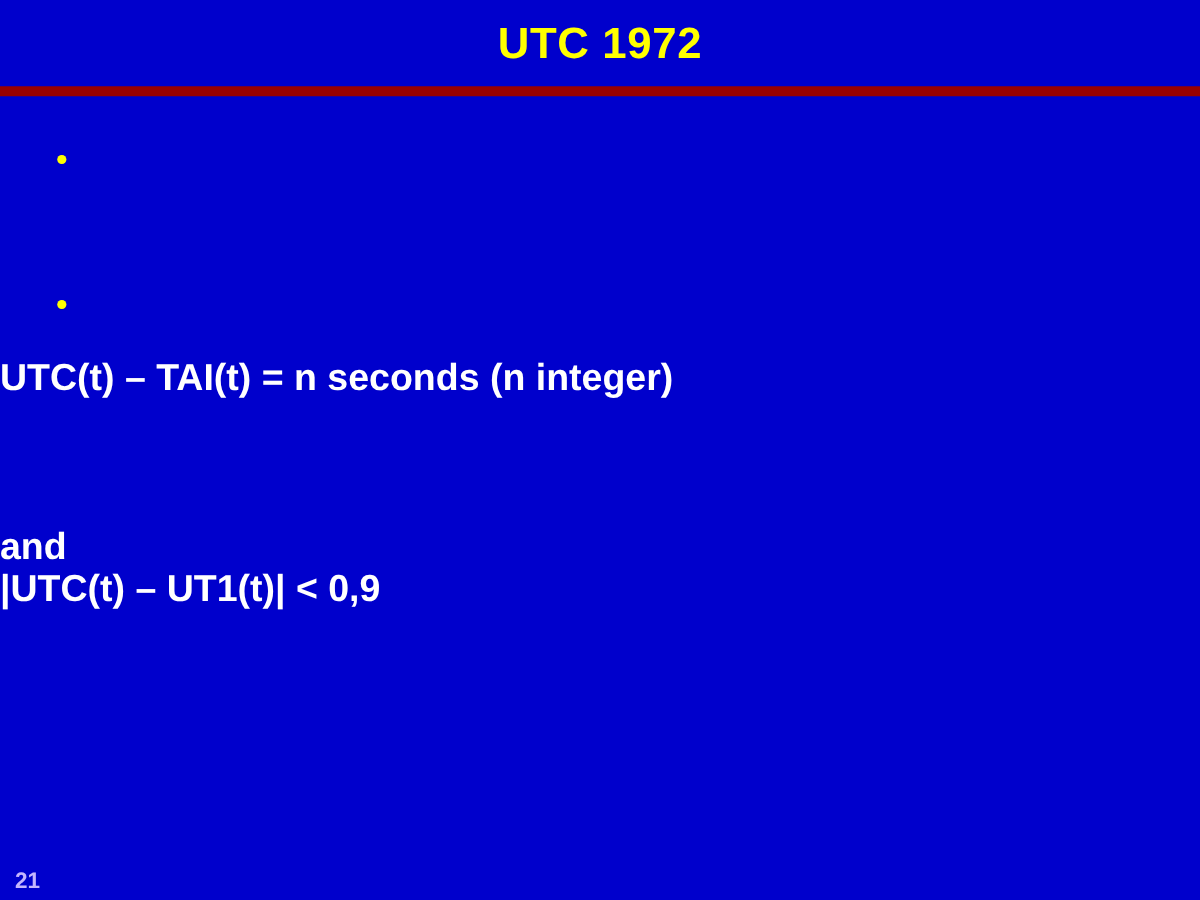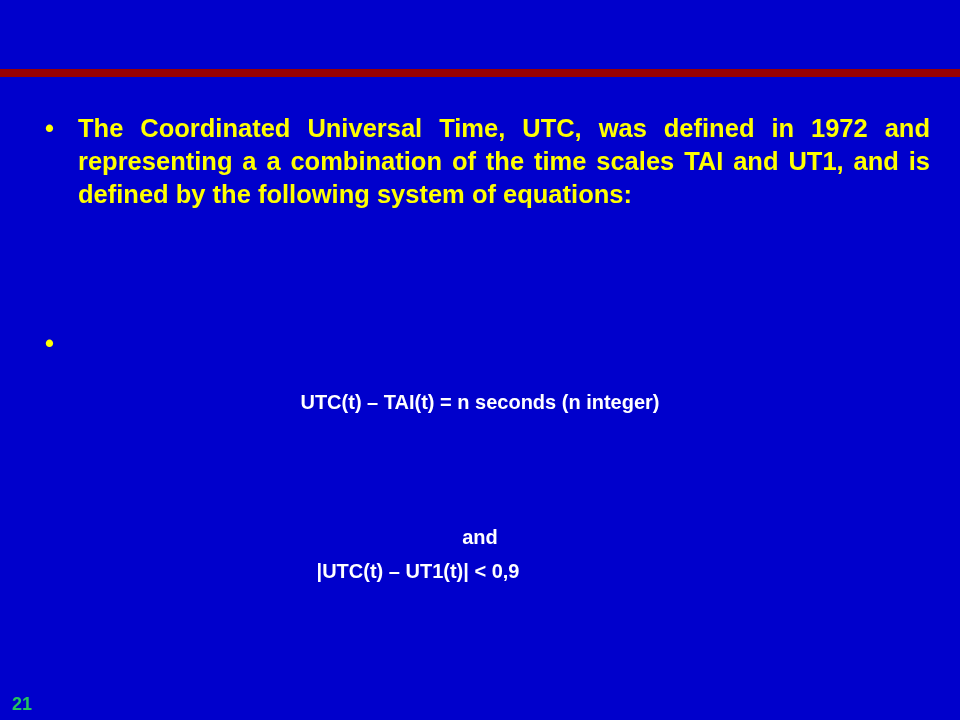--- a/index.html
+++ b/index.html
@@ -89,57 +89,58 @@
     top: 128px;
   }
 
   .equations {
     position: absolute;
     left: 0;
     width: 960px;
   }
   .eq-line {
     color: #ffffff;
-    font-size: 20px;
+    font-size: 30px;
     font-weight: bold;
     line-height: 30px;
-    text-align: center;
     font-family: "Liberation Sans", sans-serif;
     margin: 0;
     white-space: nowrap;
   }
   #eq-1 { position: absolute; left: 0; width: 960px; top: 188px; }
   #eq-2 { position: absolute; left: 0; width: 960px; top: 275px; margin-top: 48px; }
   #eq-3 { position: absolute; left: 0; width: 836px; top: 357px; }
 
   
   .page-number {
     position: absolute;
     left: 12px;
     bottom: 6px;
-    color: #22c55e;
+    color: #c4b5fd;
     font-size: 18px;
     font-weight: bold;
     line-height: 20px;
     font-family: "Liberation Sans", sans-serif;
   }
 </style>
 </head>
 <body>
 
 <div class="slide">
 
+  <div class="title-area">
+    <span class="slide-title">UTC 1972</span>
+  </div>
 
   <div class="title-rule"></div>
 
   <div class="body-area">
 
     <div class="bullet-para" id="para-one">
       <span class="bullet-dot">•</span>
-      <span class="para-text">The Coordinated Universal Time, UTC, was defined in 1972 and representing a a combination of the time scales TAI and UT1, and is defined by the following system of equations:</span>
     </div>
 
     <div class="equations">
       <div class="eq-line" id="eq-1">UTC(t) – TAI(t) = n seconds (n integer)</div>
       <div class="eq-line" id="eq-2">and</div>
       <div class="eq-line" id="eq-3">|UTC(t) – UT1(t)| &lt; 0,9</div>
     </div>
 
     <div class="bullet-para" id="para-two">
       <span class="bullet-dot">•</span>

